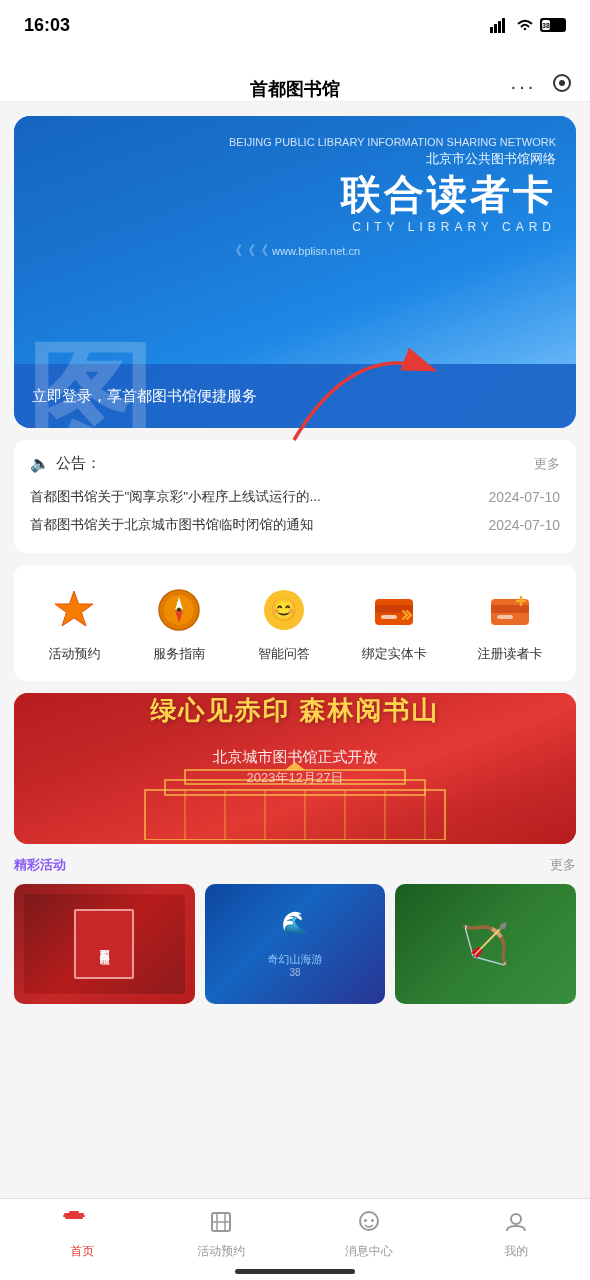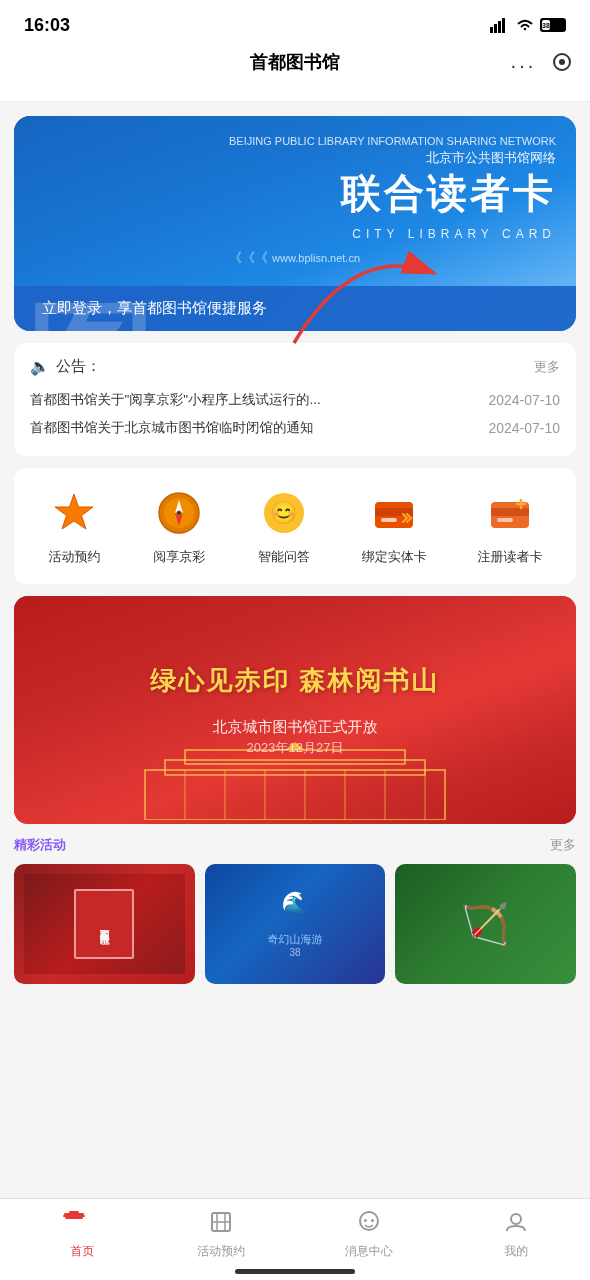--- a/index.html
+++ b/index.html
@@ -31,21 +31,21 @@
       display: flex;
       align-items: center;
       gap: 6px;
     }
 
     
     .header {
       background: #fff;
       height: 52px;
       display: flex;
-      align-items: flex-start;
+      align-items: flex-end;
       justify-content: center;
       position: relative;
       border-bottom: 1px solid #eee;
     }
     .header-title {
       font-size: 18px;
       font-weight: 600;
       color: #000;
     }
     .header-actions {
@@ -63,39 +63,38 @@
     }
 
     
     .card-banner {
       background: linear-gradient(135deg, #1565c0 0%, #1976d2 40%, #2196f3 70%, #42a5f5 100%);
       border-radius: 16px;
       overflow: hidden;
       margin-bottom: 12px;
     }
     .card-top {
-      height: 170px;
+      height: 248px;
       position: relative;
       display: flex;
-      align-items: center;
       justify-content: flex-end;
       padding: 20px;
     }
     .card-visual {
       position: relative;
       z-index: 2;
       text-align: right;
     }
     .card-bottom {
       background: rgba(30, 100, 200, 0.9);
-      height: 45px;
+      height: 64px;
       display: flex;
       align-items: center;
       justify-content: space-between;
-      padding: 0 28px;
+      padding: 0 18px;
     }
     .login-btn {
       background: #fff;
       color: #1a73e8;
       border: none;
       border-radius: 24px;
       padding: 10px 28px;
       font-size: 16px;
       font-weight: 600;
       cursor: pointer;
@@ -175,25 +174,25 @@
       font-size: 13px;
       color: #333;
     }
 
     
     .red-banner {
       border-radius: 14px;
       overflow: hidden;
       margin-bottom: 12px;
       background: linear-gradient(160deg, #c62828 0%, #e53935 30%, #ef5350 60%, #d32f2f 100%);
-      height: 228px;
+      height: 151px;
       display: flex;
       flex-direction: column;
       align-items: center;
-      justify-content: center;
+      justify-content: flex-start;
       position: relative;
     }
     .red-banner-main {
       font-size: 26px;
       font-weight: 700;
       color: #ffd54f;
       letter-spacing: 2px;
       text-shadow: 1px 1px 4px rgba(0,0,0,0.3);
       z-index: 2;
     }
@@ -354,21 +353,21 @@
       <div style="position:absolute;inset:0;background:linear-gradient(160deg,#1565c0 0%,#1976d2 40%,#1e88e5 70%,#64b5f6 100%);"></div>
 
       <div style="position:absolute;left:0;top:0;bottom:0;width:160px;display:flex;align-items:center;justify-content:center;opacity:0.2;">
         <span style="font-size:130px;font-weight:900;color:#fff;writing-mode:vertical-rl;letter-spacing:-10px;">图</span>
       </div>
 
       <div class="card-visual" style="position:relative;z-index:2;">
         <div style="font-size:11px;color:rgba(255,255,255,0.8);margin-bottom:2px;">BEIJING PUBLIC LIBRARY INFORMATION SHARING NETWORK</div>
         <div style="font-size:13px;color:rgba(255,255,255,0.9);margin-bottom:4px;">北京市公共图书馆网络</div>
         <div style="font-size:40px;font-weight:700;color:#fff;letter-spacing:3px;line-height:1.1;">联合读者卡</div>
-        <div style="font-size:12px;letter-spacing:5px;color:rgba(255,255,255,0.85);margin-top:12px;">CITY LIBRARY CARD</div>
+        <div style="font-size:12px;letter-spacing:5px;color:rgba(255,255,255,0.85);margin-top:4px;">CITY LIBRARY CARD</div>
         <div style="display:flex;align-items:center;margin-top:8px;gap:4px;">
           <span style="font-size:13px;color:rgba(255,255,255,0.6);">《《《</span>
           <span style="font-size:11px;color:rgba(255,255,255,0.7);">www.bplisn.net.cn</span>
         </div>
       </div>
     </div>
 
     <div class="card-bottom">
       <span style="font-size:15px;color:#fff;">立即登录，享首都图书馆便捷服务</span>
     </div>
@@ -415,21 +414,21 @@
     <div class="action-item">
       <div class="action-icon">
         <svg width="46" height="46" viewBox="0 0 46 46">
           <circle cx="23" cy="23" r="20" fill="#e07b00" stroke="#c46500" stroke-width="1.5"></circle>
           <circle cx="23" cy="23" r="15" fill="#f08c00"></circle>
           <polygon points="23,10 27,23 23,20 19,23" fill="#fff"></polygon>
           <polygon points="23,36 19,23 23,26 27,23" fill="#e53935"></polygon>
           <circle cx="23" cy="23" r="2" fill="#333"></circle>
         </svg>
       </div>
-      <span class="action-label">阅享京彩</span>
+      <span class="action-label">服务指南</span>
     </div>
     <div class="action-item">
       <div class="action-icon">
         <svg width="46" height="46" viewBox="0 0 46 46">
           <circle cx="23" cy="23" r="20" fill="#fbc02d"></circle>
           <text x="23" y="30" text-anchor="middle" font-size="22" fill="#fff">😊</text>
         </svg>
       </div>
       <span class="action-label">智能问答</span>
     </div>

